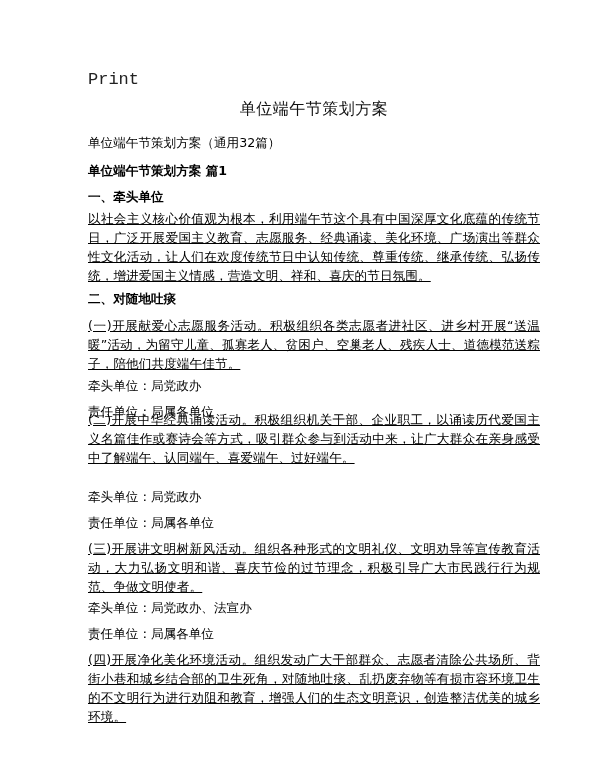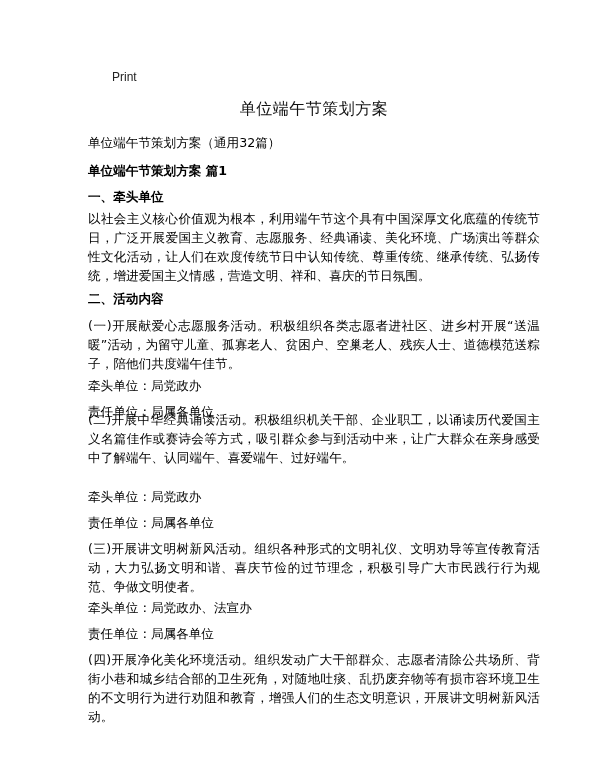--- a/index.html
+++ b/index.html
@@ -1,44 +1,44 @@
 <!DOCTYPE html>
 <html><head>
 <meta charset="utf-8">
 <style>
   html, body { margin: 0; padding: 0; background: #ffffff; }
   body { width: 600px; height: 776px; overflow: hidden; position: relative;
          font-family: "DejaVu Sans", "Liberation Sans", sans-serif; color: #1a1a1a; }
   .page { position: absolute; left: 88px; top: 0; width: 452px; }
-  .print { position: absolute; top: 70px; left: 0; font-family: Liberation Sans, sans-serif; font-size: 12px; color: #222; margin-left: 24px; }
+  .print { position: absolute; top: 70px; left: 0; font-family: Liberation Mono, monospace; font-size: 17px; color: #222; }
   .title { position: absolute; top: 99px; left: 0; width: 452px; text-align: center; font-size: 16px; color: #111; letter-spacing: 0.5px; }
   .block { position: absolute; left: 0; width: 452px; font-size: 12.6px; line-height: 19px; color: #000000; }
   .bold { font-weight: bold; }
-  .para { text-align: justify; letter-spacing: 0.1px; }
+  .para { text-align: justify; letter-spacing: 0.1px; text-decoration: underline; }
 </style>
 </head>
 <body>
 
 <div class="page">
   <div class="print">Print</div>
   <div class="title">单位端午节策划方案</div>
 
   <div class="block" style="top:133px">单位端午节策划方案（通用32篇）</div>
   <div class="block bold" style="top:161px">单位端午节策划方案 篇1</div>
   <div class="block bold" style="top:187px">一、牵头单位</div>
   <div class="block para" style="top:209px">以社会主义核心价值观为根本，利用端午节这个具有中国深厚文化底蕴的传统节日，广泛开展爱国主义教育、志愿服务、经典诵读、美化环境、广场演出等群众性文化活动，让人们在欢度传统节日中认知传统、尊重传统、继承传统、弘扬传统，增进爱国主义情感，营造文明、祥和、喜庆的节日氛围。</div>
 
-  <div class="block bold" style="top:289px">二、活动内容</div>
+  <div class="block bold" style="top:289px">二、对随地吐痰</div>
 
   <div class="block para" style="top:316px">(一)开展献爱心志愿服务活动。积极组织各类志愿者进社区、进乡村开展“送温暖”活动，为留守儿童、孤寡老人、贫困户、空巢老人、残疾人士、道德模范送粽子，陪他们共度端午佳节。</div>
   <div class="block" style="top:376px">牵头单位：局党政办</div>
   <div class="block" style="top:402px">责任单位：局属各单位</div>
 
   <div class="block para" style="top:410px">(二)开展中华经典诵读活动。积极组织机关干部、企业职工，以诵读历代爱国主义名篇佳作或赛诗会等方式，吸引群众参与到活动中来，让广大群众在亲身感受中了解端午、认同端午、喜爱端午、过好端午。</div>
   <div class="block" style="top:487px">牵头单位：局党政办</div>
   <div class="block" style="top:513px">责任单位：局属各单位</div>
 
   <div class="block para" style="top:539px">(三)开展讲文明树新风活动。组织各种形式的文明礼仪、文明劝导等宣传教育活动，大力弘扬文明和谐、喜庆节俭的过节理念，积极引导广大市民践行行为规范、争做文明使者。</div>
   <div class="block" style="top:598px">牵头单位：局党政办、法宣办</div>
   <div class="block" style="top:624px">责任单位：局属各单位</div>
 
-  <div class="block para" style="top:650px">(四)开展净化美化环境活动。组织发动广大干部群众、志愿者清除公共场所、背街小巷和城乡结合部的卫生死角，对随地吐痰、乱扔废弃物等有损市容环境卫生的不文明行为进行劝阻和教育，增强人们的生态文明意识，开展讲文明树新风活动。</div>
+  <div class="block para" style="top:650px">(四)开展净化美化环境活动。组织发动广大干部群众、志愿者清除公共场所、背街小巷和城乡结合部的卫生死角，对随地吐痰、乱扔废弃物等有损市容环境卫生的不文明行为进行劝阻和教育，增强人们的生态文明意识，创造整洁优美的城乡环境。</div>
 </div>
 
 </body></html>

